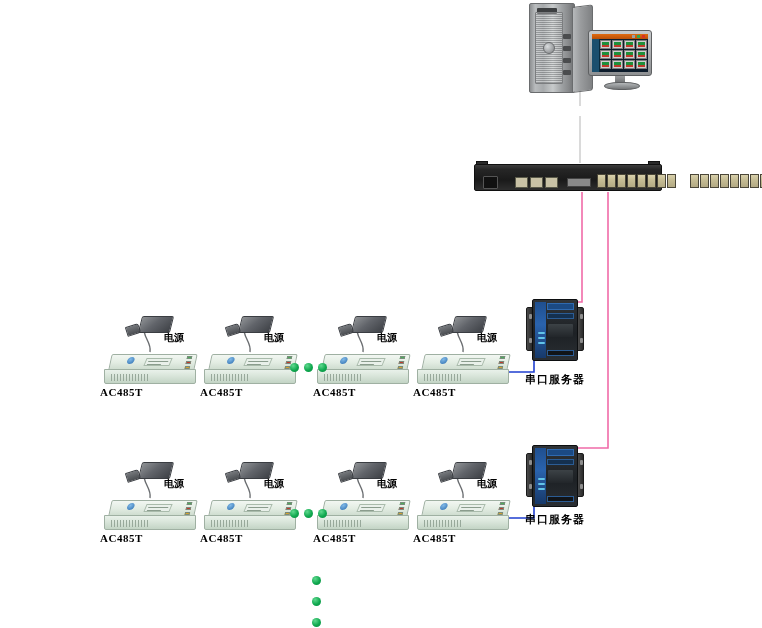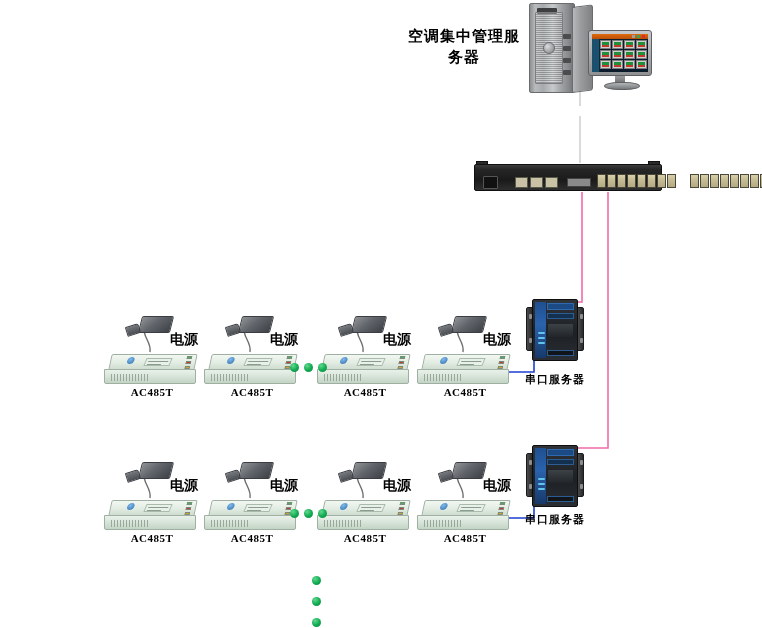--- a/index.html
+++ b/index.html
@@ -375,22 +375,22 @@
     position: absolute;
     left: 26px; top: 9px;
     width: 12px; height: 8px;
     background: linear-gradient(to bottom, #75787c, #4a4d51);
     border: 1px solid #3a3d42;
     border-radius: 1px 3px 3px 1px;
     transform: rotate(-18deg);
   }
   .ac-psu-label {
     position: absolute;
-    left: 70px; top: 15px;
-    font-size: 14px;
+    left: 64px; top: 15px;
+    font-size: 10px;
     font-weight: 700;
     color: #000;
     white-space: nowrap;
   }
 
   .ac-box {
     position: absolute;
     left: 4px; top: 38px;
     width: 92px; height: 30px;
   }
@@ -452,21 +452,20 @@
     position: absolute;
     right: 0;
     width: 5px; height: 3px;
     border: 1px solid #7a8a7c;
     box-sizing: border-box;
   }
   .ac-label {
     position: absolute;
     left: 0; top: 70px;
     width: 104px;
-    text-align: center;
     font-size: 11px;
     font-weight: 700;
     color: #000;
     letter-spacing: 0.5px;
   }
 
   
   .dot {
     position: absolute;
     width: 9px; height: 9px;
@@ -513,21 +512,20 @@
     <path d="M 246,325 C 240,336 252,341 250,352" fill="none" stroke="#6a6d70" stroke-width="1.4"></path>
     <path d="M 359,325 C 353,336 365,341 363,352" fill="none" stroke="#6a6d70" stroke-width="1.4"></path>
     <path d="M 459,325 C 453,336 465,341 463,352" fill="none" stroke="#6a6d70" stroke-width="1.4"></path>
 
     <path d="M 146,471 C 140,482 152,487 150,498" fill="none" stroke="#6a6d70" stroke-width="1.4"></path>
     <path d="M 246,471 C 240,482 252,487 250,498" fill="none" stroke="#6a6d70" stroke-width="1.4"></path>
     <path d="M 359,471 C 353,482 365,487 363,498" fill="none" stroke="#6a6d70" stroke-width="1.4"></path>
     <path d="M 459,471 C 453,482 465,487 463,498" fill="none" stroke="#6a6d70" stroke-width="1.4"></path>
   </svg>
 
-  <div id="server-title">空调集中管理服务器</div>
 
   <div id="server-tower">
     <div class="tower-body">
       <div class="tower-topbay"></div>
       <div class="tower-front-panel"></div>
       <div class="tower-logo"></div>
       <div class="tower-slot" style="top:30px"></div>
       <div class="tower-slot" style="top:42px"></div>
       <div class="tower-slot" style="top:54px"></div>
       <div class="tower-slot" style="top:66px"></div>

